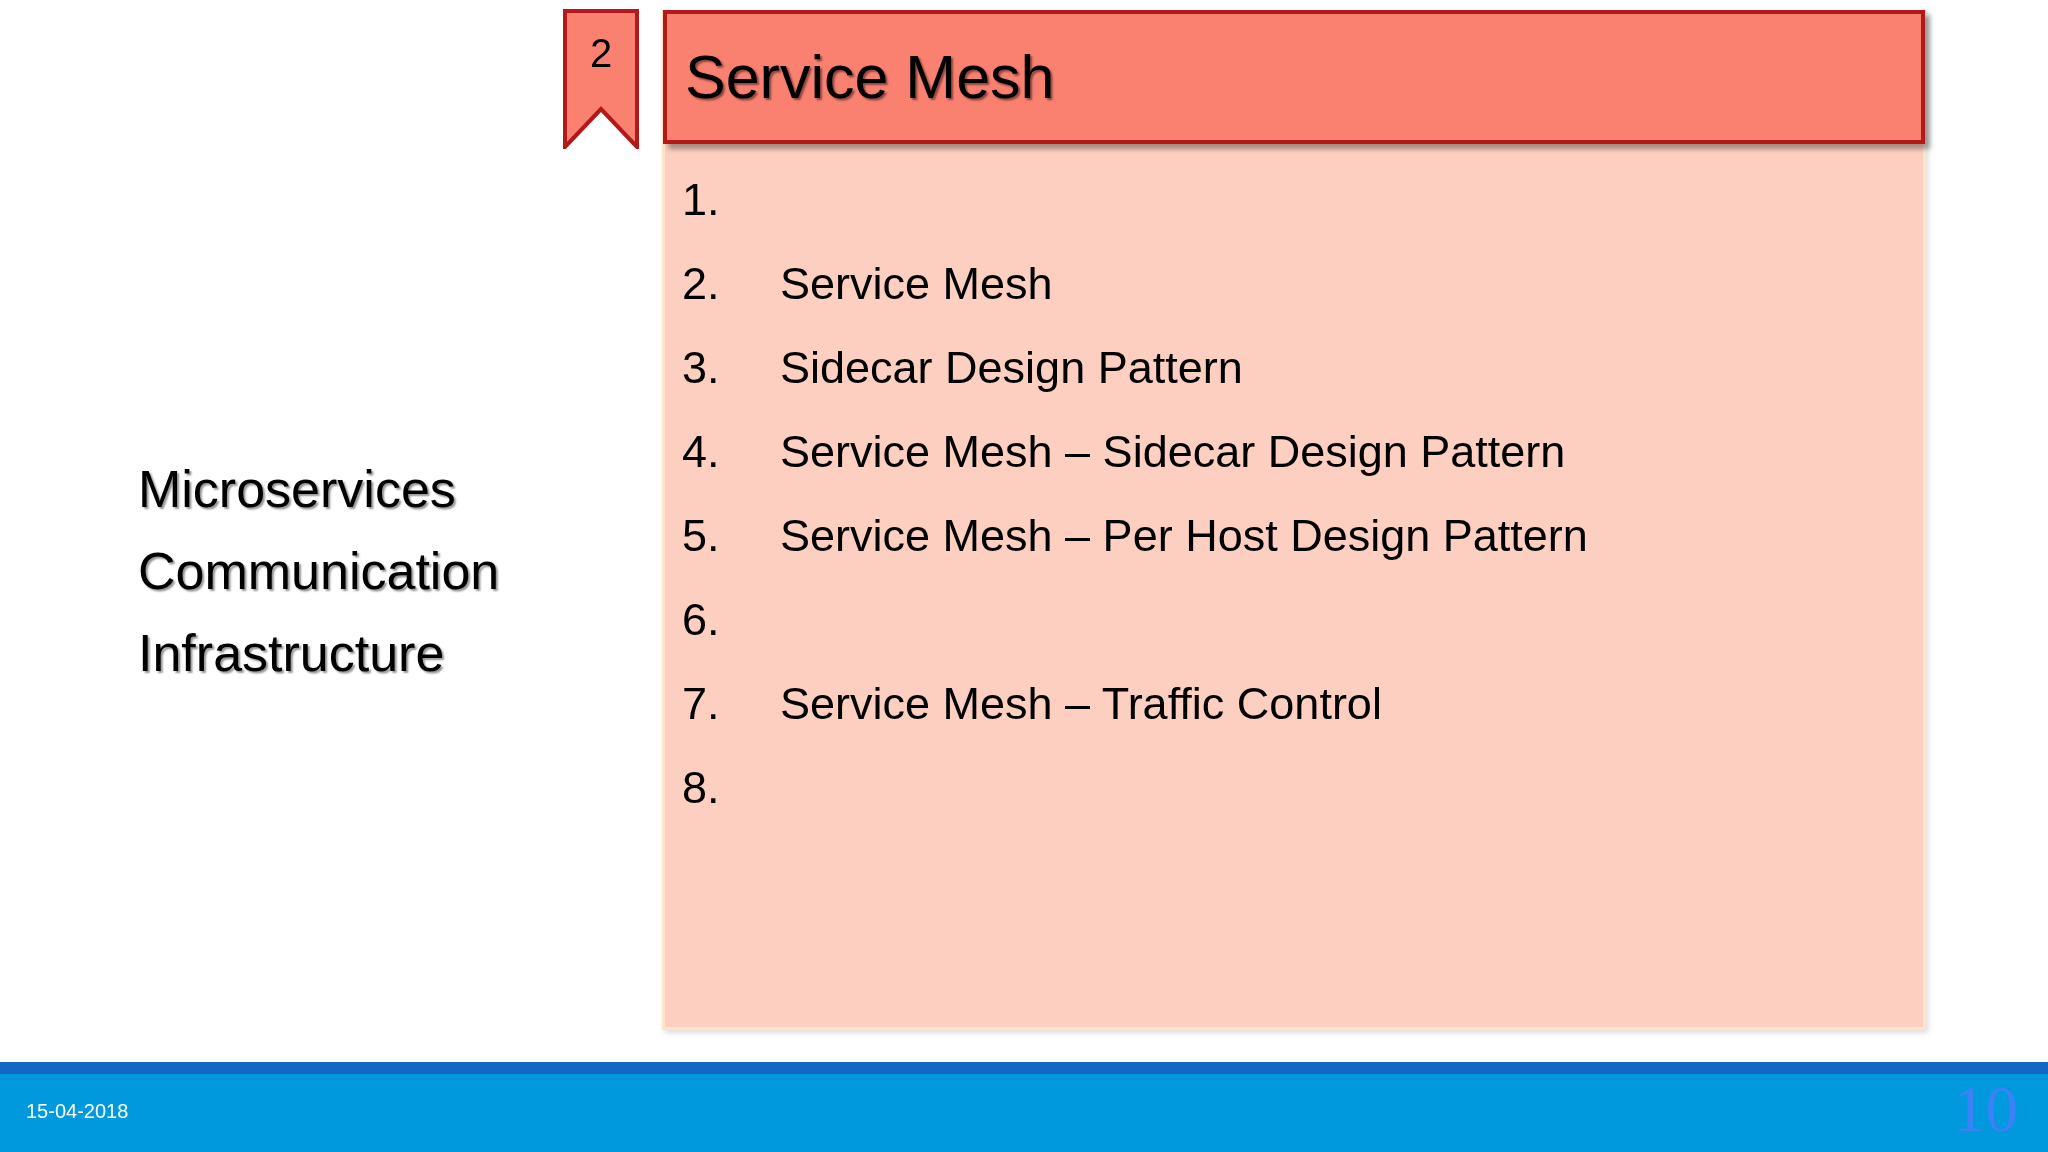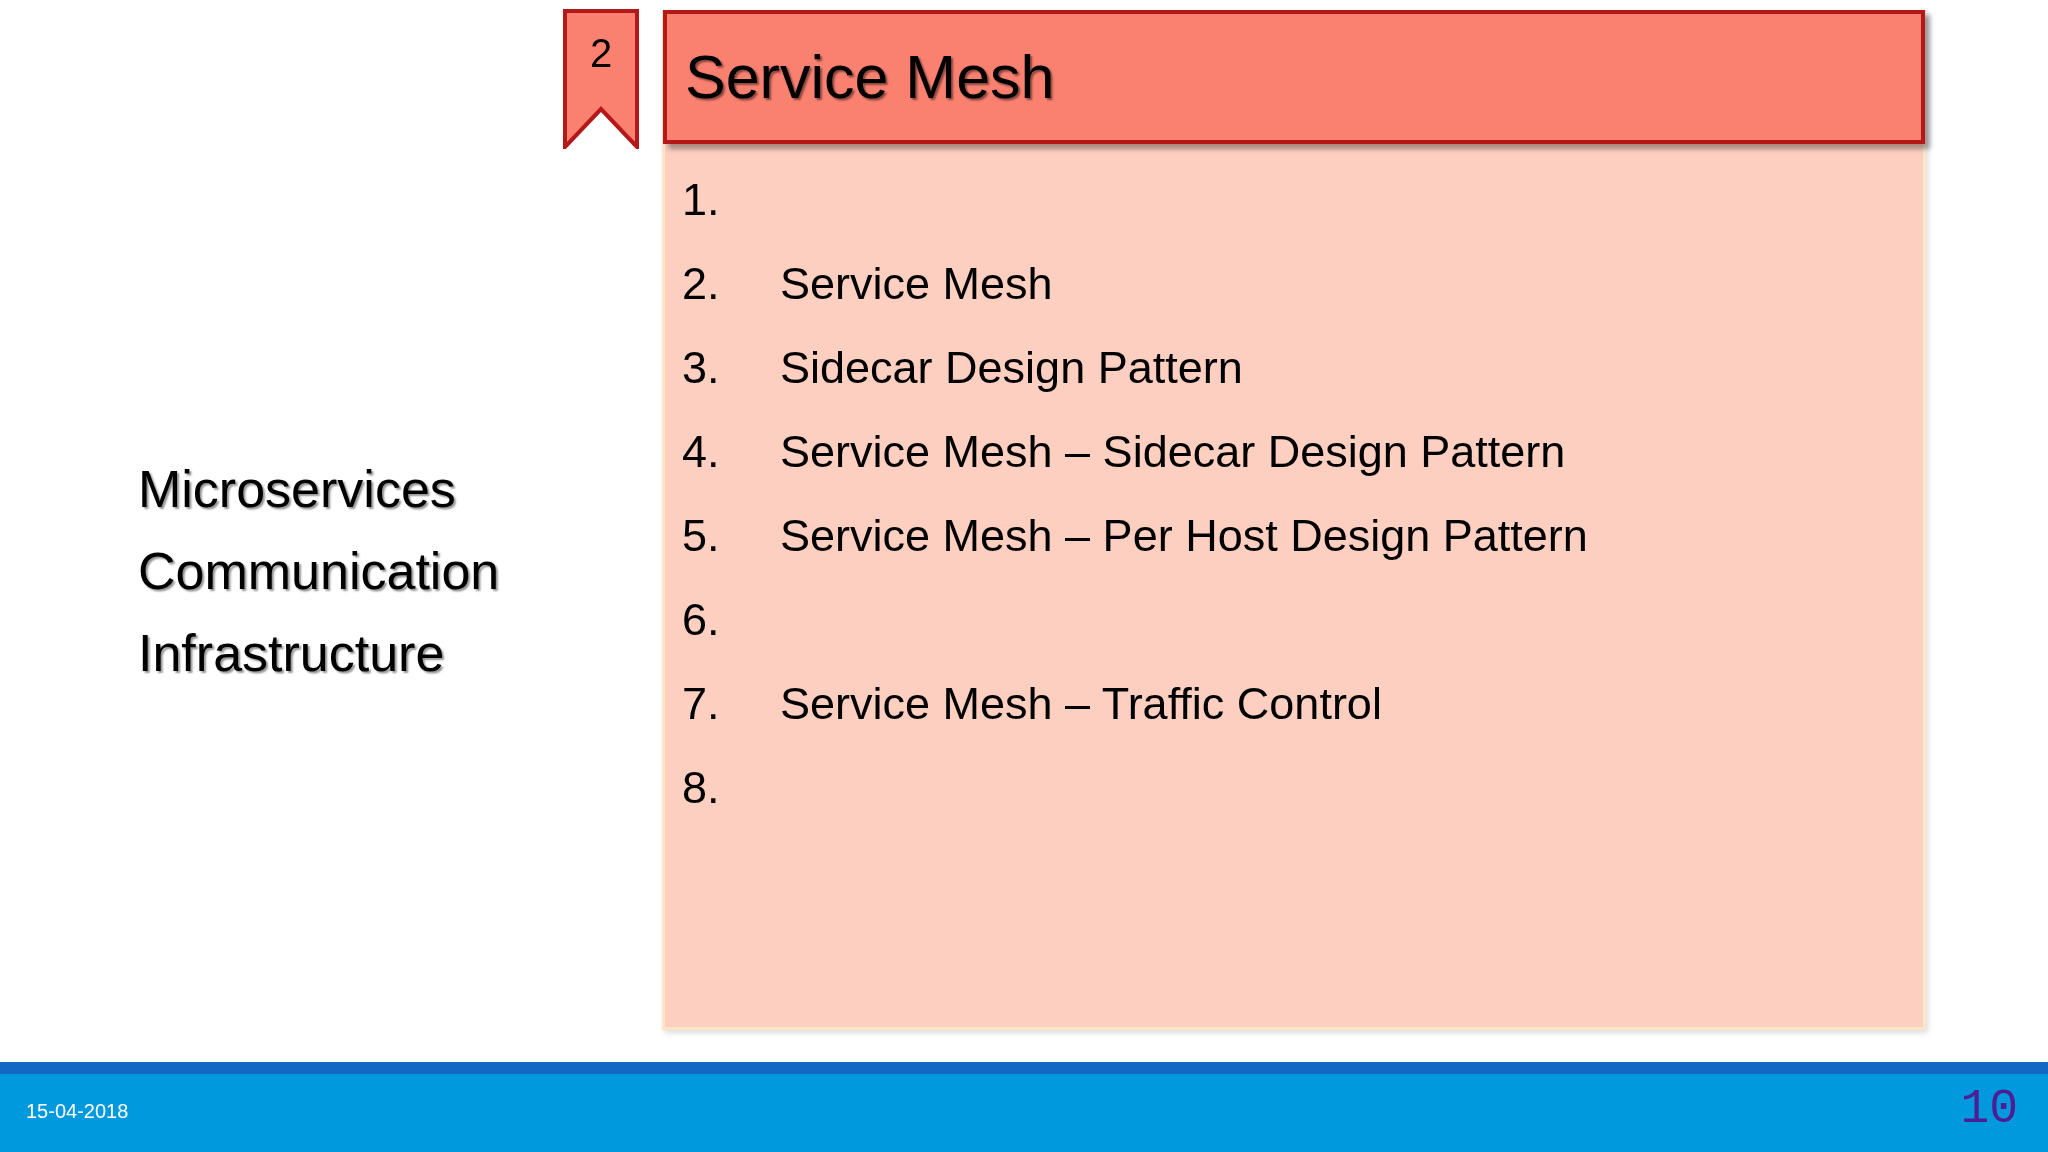--- a/index.html
+++ b/index.html
@@ -155,23 +155,23 @@
     left: 26px;
     top: 1100px;
     font-size: 20px;
     color: #FFFFFF;
     font-family: "Liberation Sans", sans-serif;
   }
   #footer-pagenum {
     position: absolute;
     right: 30px;
     top: 1078px;
-    font-size: 48px;
-    color: #4c1d95;
-    font-family: Liberation Mono, monospace;
+    font-size: 65px;
+    color: #3b82f6;
+    font-family: Liberation Serif, serif;
     line-height: 62px;
   }
 </style>
 </head>
 <body>
 
 <div id="slide">
 
   <div id="left-title">Microservices
 Communication

